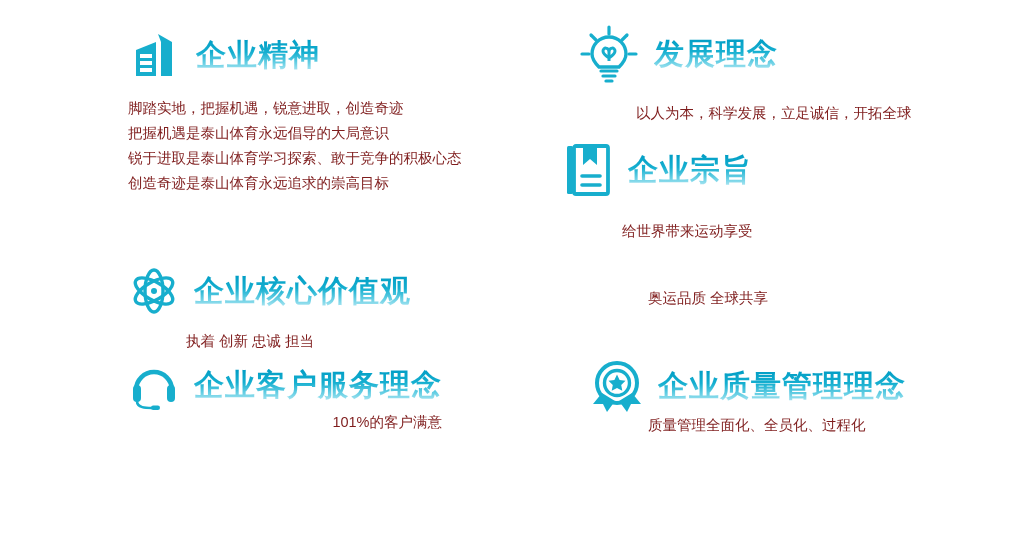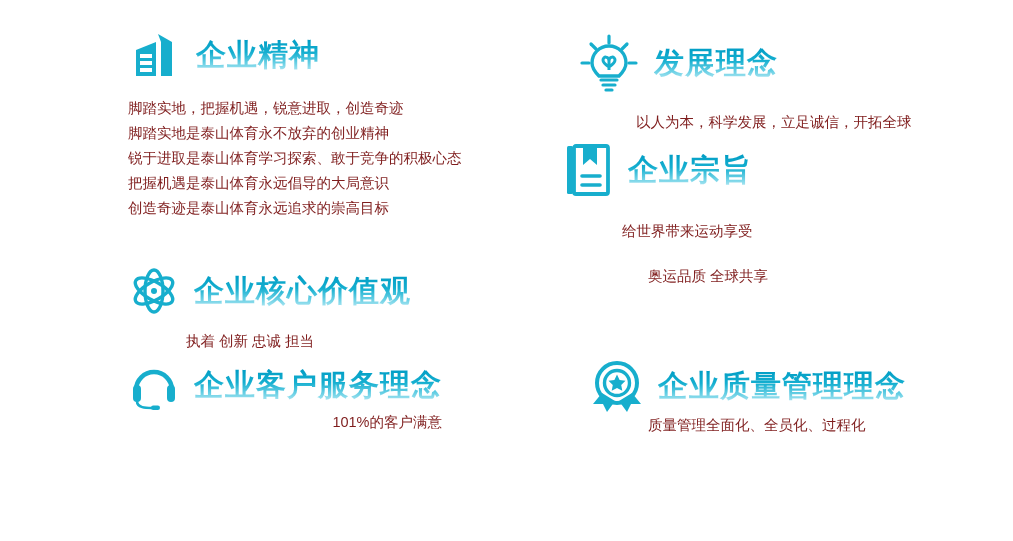--- a/index.html
+++ b/index.html
@@ -77,23 +77,22 @@
             <rect x="12" y="33.5" width="12" height="3.4"></rect>
             <rect x="12" y="40.5" width="12" height="3.4"></rect>
           </g>
           <path d="M29.6 16.5 L31.4 16.5 L31.4 48 L29.6 48 Z" fill="#ffffff"></path>
         </svg>
       </span>
       <span class="sec-title">企业精神</span>
     </div>
     <div class="body-lines" style="margin-top:14px;">
       <span class="ln">脚踏实地，把握机遇，锐意进取，创造奇迹</span>
-      <span class="ln">脚踏实地是泰山体育永不放弃的创业精神</span>
+      <span class="ln">把握机遇是泰山体育永远倡导的大局意识</span>
       <span class="ln">锐于进取是泰山体育学习探索、敢于竞争的积极心态</span>
-      <span class="ln">把握机遇是泰山体育永远倡导的大局意识</span>
       <span class="ln">创造奇迹是泰山体育永远追求的崇高目标</span>
     </div>
   </div>
 
   <div class="block" style="left:128px; top:265px;">
     <div class="head-row">
       <span class="icon-wrap">
         <svg width="52" height="52" viewBox="0 0 52 52" aria-hidden="true">
           <g fill="none" stroke="#17AECD" stroke-width="3.4">
             <ellipse cx="26" cy="26" rx="9" ry="21"></ellipse>
@@ -121,21 +120,21 @@
           <rect x="23" y="45.5" width="9" height="4.4" rx="2.2" fill="#17AECD"></rect>
         </svg>
       </span>
       <span class="sec-title">企业客户服务理念</span>
     </div>
     <div class="body-lines indent-sm" style="">
       <span class="ln">101%的客户满意</span>
     </div>
   </div>
 
-  <div class="block" style="left:578px; top:34px;">
+  <div class="block" style="left:578px; top:25px;">
     <div class="head-row">
       <span class="icon-wrap">
         <svg width="62" height="58" viewBox="0 0 62 58" aria-hidden="true">
           <g stroke="#17AECD" stroke-width="3.2" stroke-linecap="round" fill="none">
             <line x1="31" y1="2" x2="31" y2="9"></line>
             <line x1="13" y1="10" x2="18" y2="15"></line>
             <line x1="49" y1="10" x2="44" y2="15"></line>
             <line x1="4" y1="29" x2="11" y2="29"></line>
             <line x1="58" y1="29" x2="51" y2="29"></line>
           </g>
@@ -169,21 +168,21 @@
         </svg>
       </span>
       <span class="sec-title">企业宗旨</span>
     </div>
     <div class="body-lines indent-sm" style="margin-top:22px;">
       <span class="ln">给世界带来运动享受</span>
     </div>
   </div>
 
   <div class="block" style="left:590px; top:264px;">
-    <div class="body-lines indent-sm" style="">
+    <div class="body-lines indent-sm" style="margin-top:22px;">
       <span class="ln">奥运品质 全球共享</span>
     </div>
   </div>
 
   <div class="block" style="left:590px; top:359px;">
     <div class="head-row">
       <span class="icon-wrap">
         <svg width="54" height="54" viewBox="0 0 54 54" aria-hidden="true">
           <path d="M12 34 L3 45 L13 45 L17 53 L25 42 Z" fill="#17AECD"></path>
           <path d="M42 34 L51 45 L41 45 L37 53 L29 42 Z" fill="#17AECD"></path>

